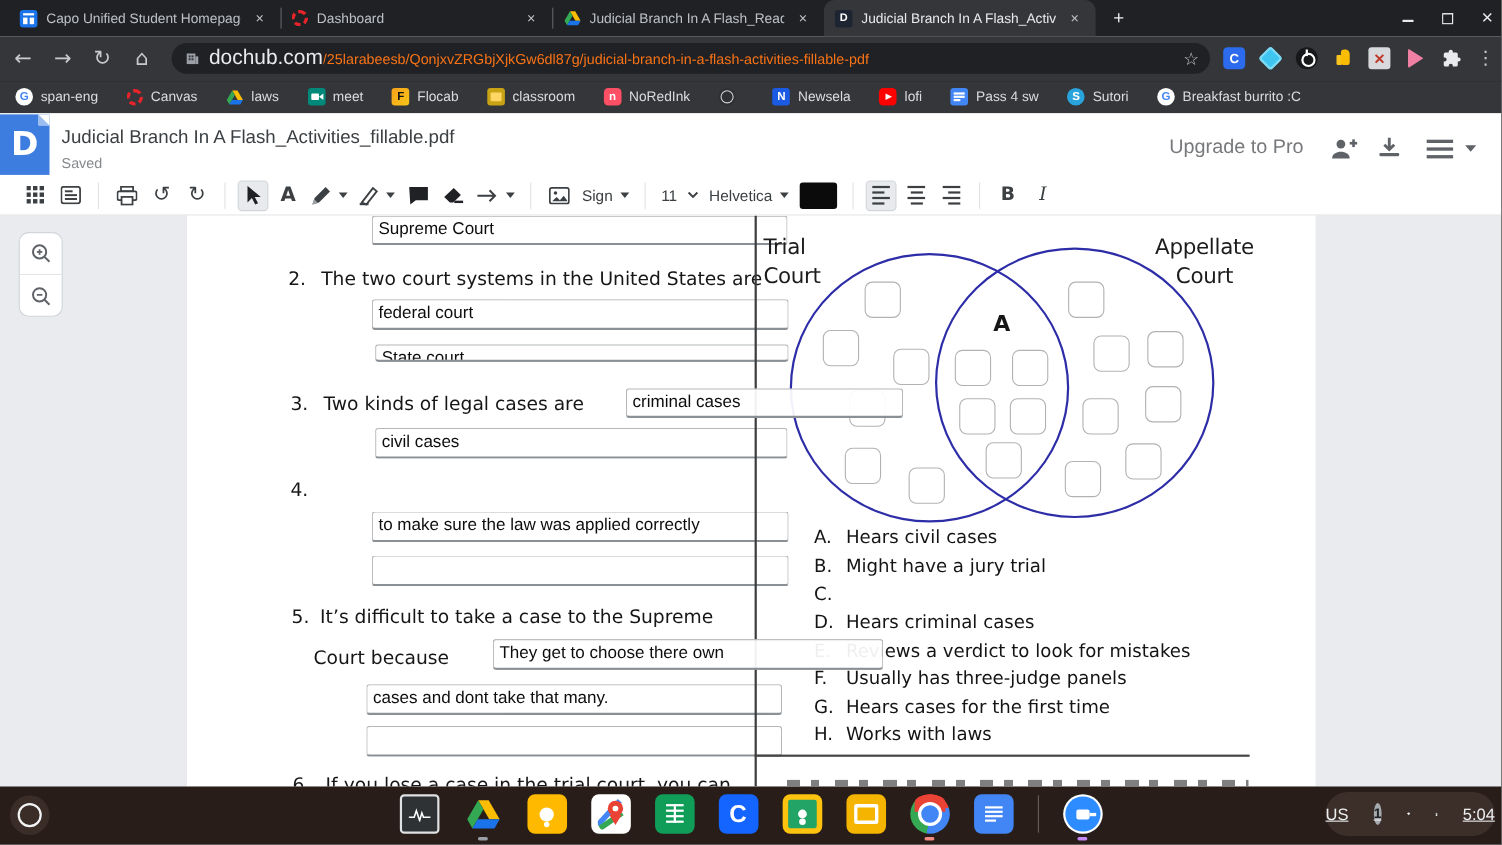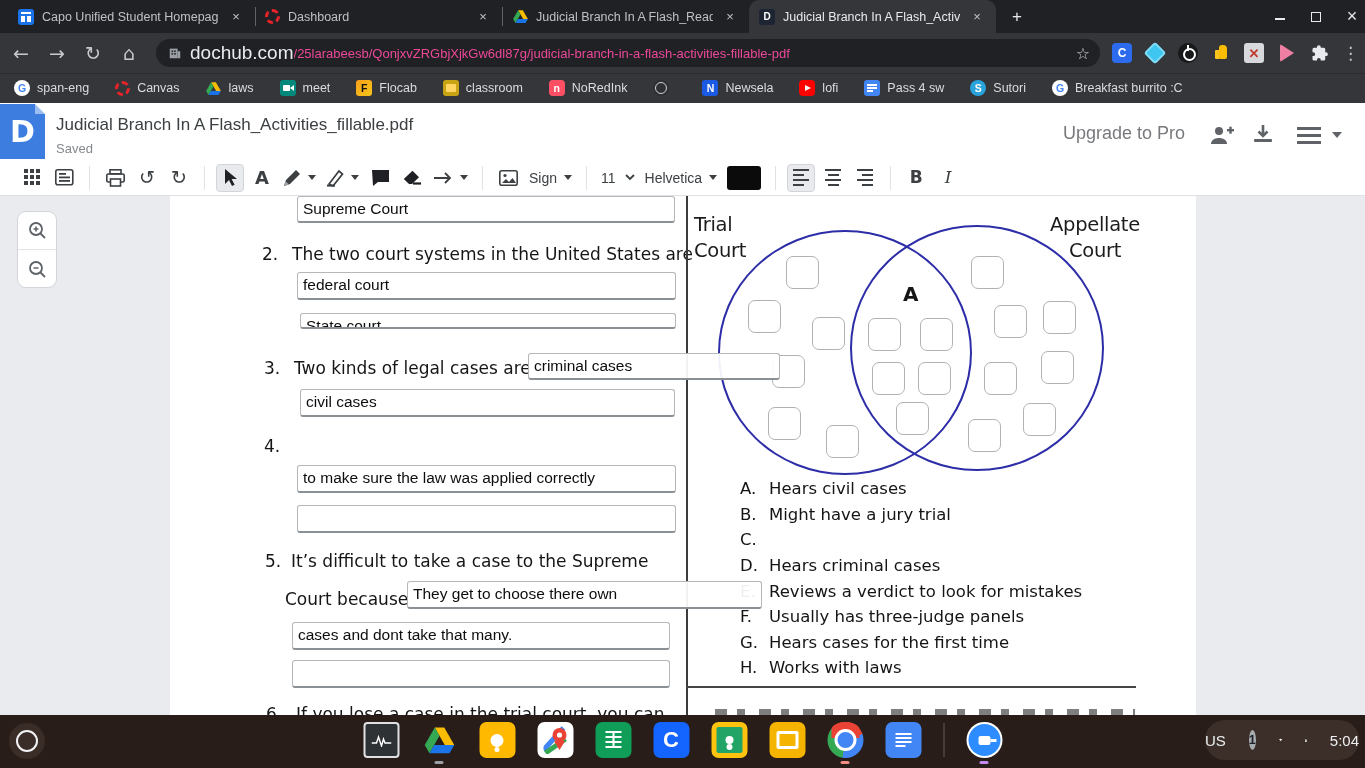--- a/index.html
+++ b/index.html
@@ -27,21 +27,21 @@
   .wc-min{border-bottom:2px solid #e8eaed;width:10px;height:7px;}
   .wc-restore{position:relative;width:10px;height:10px;}
   .wc-restore::before{content:"";position:absolute;left:0;bottom:0;width:8px;height:8px;border:1.5px solid #e8eaed;}
   .wc-restore::after{content:"";position:absolute;right:0;top:0;width:8px;height:8px;border-top:1.5px solid #e8eaed;border-right:1.5px solid #e8eaed;}
 
   
   .navbar{position:absolute;left:0;top:33px;width:1365px;height:40px;background:#35363a;display:flex;align-items:center;}
   .navbtn{width:30px;height:30px;margin-left:6px;color:#c7cacd;font-size:19px;display:flex;align-items:center;justify-content:center;font-family:"DejaVu Sans",sans-serif;flex:none;}
   .addr{height:28px;flex:none;width:944px;margin-left:12px;background:#202124;border-radius:14px;display:flex;align-items:center;padding:0 10px 0 12px;}
   .addr .host{color:#e8eaed;font-size:19px;white-space:nowrap;}
-  .addr .path{color:#ec4899;font-size:13px;white-space:nowrap;overflow:hidden;flex:1;}
+  .addr .path{color:#f97316;font-size:13px;white-space:nowrap;overflow:hidden;flex:1;}
   .addr .star{color:#c7cacd;font-size:16px;font-family:"DejaVu Sans",sans-serif;margin-left:6px;}
   .bld{width:14px;height:14px;margin-right:8px;flex:none;}
   .exts{display:flex;align-items:center;gap:13px;margin-left:12px;}
   .ext{width:20px;height:20px;flex:none;display:flex;align-items:center;justify-content:center;font-size:12px;font-weight:bold;border-radius:4px;}
   .ext-c{background:#2c6bed;color:#fff;}
   .ext-diamond{width:16px;height:16px;background:#3ec6f0;transform:rotate(45deg);border-radius:3px;border:2px solid #7edcf7;}
   .ext-power{background:#17181a;border-radius:50%;color:#fff;position:relative;}
   .ext-power::before{content:"";position:absolute;width:9px;height:9px;border:2px solid #fff;border-radius:50%;top:5px;left:4.5px;}
   .ext-power::after{content:"";position:absolute;width:2px;height:6px;background:#fff;top:2px;left:9px;}
   .ext-thumb{position:relative;}
@@ -101,21 +101,21 @@
   .alns{display:flex;flex-direction:column;gap:3px;}
   .alns span{display:block;height:2px;background:#3c4043;}
 
   
   .viewer{position:absolute;left:0;top:196px;width:1365px;height:519px;background:#e9ebee;}
   .zoomer{position:absolute;left:17px;top:15px;width:40px;height:77px;background:#fff;border:1px solid #d2d5d9;border-radius:9px;overflow:hidden;}
   .zbtn{width:100%;height:38px;display:flex;align-items:center;justify-content:center;color:#5f6368;}
   .zbtn:first-child{border-bottom:1px solid #e2e4e7;}
   .page{position:absolute;left:170px;top:0;width:1026px;height:519px;background:#fff;overflow:hidden;}
   .pg{position:absolute;font-family:"DejaVu Sans",sans-serif;color:#161616;font-size:17px;white-space:nowrap;}
-  .fld{position:absolute;background:rgba(255,255,255,0.93);border:1px solid #b4b8bb;border-bottom:2px solid #8b9095;border-radius:3px;font-family:"Liberation Sans",sans-serif;font-size:15.5px;color:#0d0d0d;padding:3px 0 0 5px;white-space:nowrap;overflow:hidden;}
+  .fld{position:absolute;background:rgba(255,255,255,0.93);border:1px solid #b4b8bb;border-bottom:2px solid #8b9095;border-radius:3px;font-family:"Liberation Sans",sans-serif;font-size:15.5px;color:#0d0d0d;padding:3px 0 0 5px;white-space:nowrap;overflow:hidden;margin-left:41px;}
   .divider{position:absolute;left:516px;top:0;width:2px;height:519px;background:#3c3c3c;}
   .circle{position:absolute;border:2.4px solid #2d2da8;border-radius:50%;}
   .cb{position:absolute;width:33px;height:33px;border:1.6px solid #b2b2b2;border-radius:7px;background:#fff;}
   .vlabel{position:absolute;font-family:"DejaVu Sans",sans-serif;font-size:19.5px;color:#1c1c1c;line-height:26px;letter-spacing:-0.3px;}
   .opt{position:absolute;left:570px;width:440px;display:flex;font-family:"DejaVu Sans",sans-serif;font-size:16.5px;color:#141414;white-space:nowrap;}
   .opt .ltr{width:29px;flex:none;}
   .hline{position:absolute;left:516px;top:490px;width:450px;height:2px;background:#454545;}
   .fragments{position:absolute;left:545px;top:513px;width:420px;height:6px;background:repeating-linear-gradient(90deg,#3a3a3a 0 12px,transparent 12px 22px,#3a3a3a 22px 30px,transparent 30px 44px);opacity:.65;}
 
   
@@ -149,21 +149,21 @@
   .ai-chrome::after{content:"";width:16px;height:16px;background:#4285f4;border:3.5px solid #fff;border-radius:50%;position:relative;}
   .ai-docs{background:#4285f4;}
   .doc-lines{width:16px;height:14px;background:
     linear-gradient(#fff,#fff) 0 0/16px 2px no-repeat,
     linear-gradient(#fff,#fff) 0 4px/16px 2px no-repeat,
     linear-gradient(#fff,#fff) 0 8px/16px 2px no-repeat,
     linear-gradient(#fff,#fff) 0 12px/10px 2px no-repeat;}
   .ai-zoom{background:#fff;border-radius:50%;}
   .ai-zoom::before{content:"";position:absolute;inset:2px;background:#2d8cff;border-radius:50%;}
   .ai-zoom::after{content:"";position:relative;width:12px;height:9px;background:#fff;border-radius:2px;box-shadow:9px 0 0 -3px #fff;}
-  .status{position:absolute;right:6px;top:5px;width:154px;height:40px;background:#3c2f2a;border-radius:20px;display:flex;align-items:center;justify-content:center;gap:23px;color:#eceef0;font-size:15px;}
+  .status{position:absolute;right:6px;top:5px;width:154px;height:40px;background:#3c2f2a;border-radius:20px;display:flex;align-items:center;justify-content:center;gap:23px;color:#eceef0;font-size:15px;text-decoration:underline;}
   .badge{width:20px;height:20px;border-radius:50%;background:#a6abb0;color:#202124;font-size:12.5px;font-weight:bold;display:flex;align-items:center;justify-content:center;}
 </style>
 </head>
 <body>
 
 <div class="screen">
 
   <div class="tabstrip">
     <div class="tab" style="margin-left:8px">
       <span class="fav fav-capo"></span>

